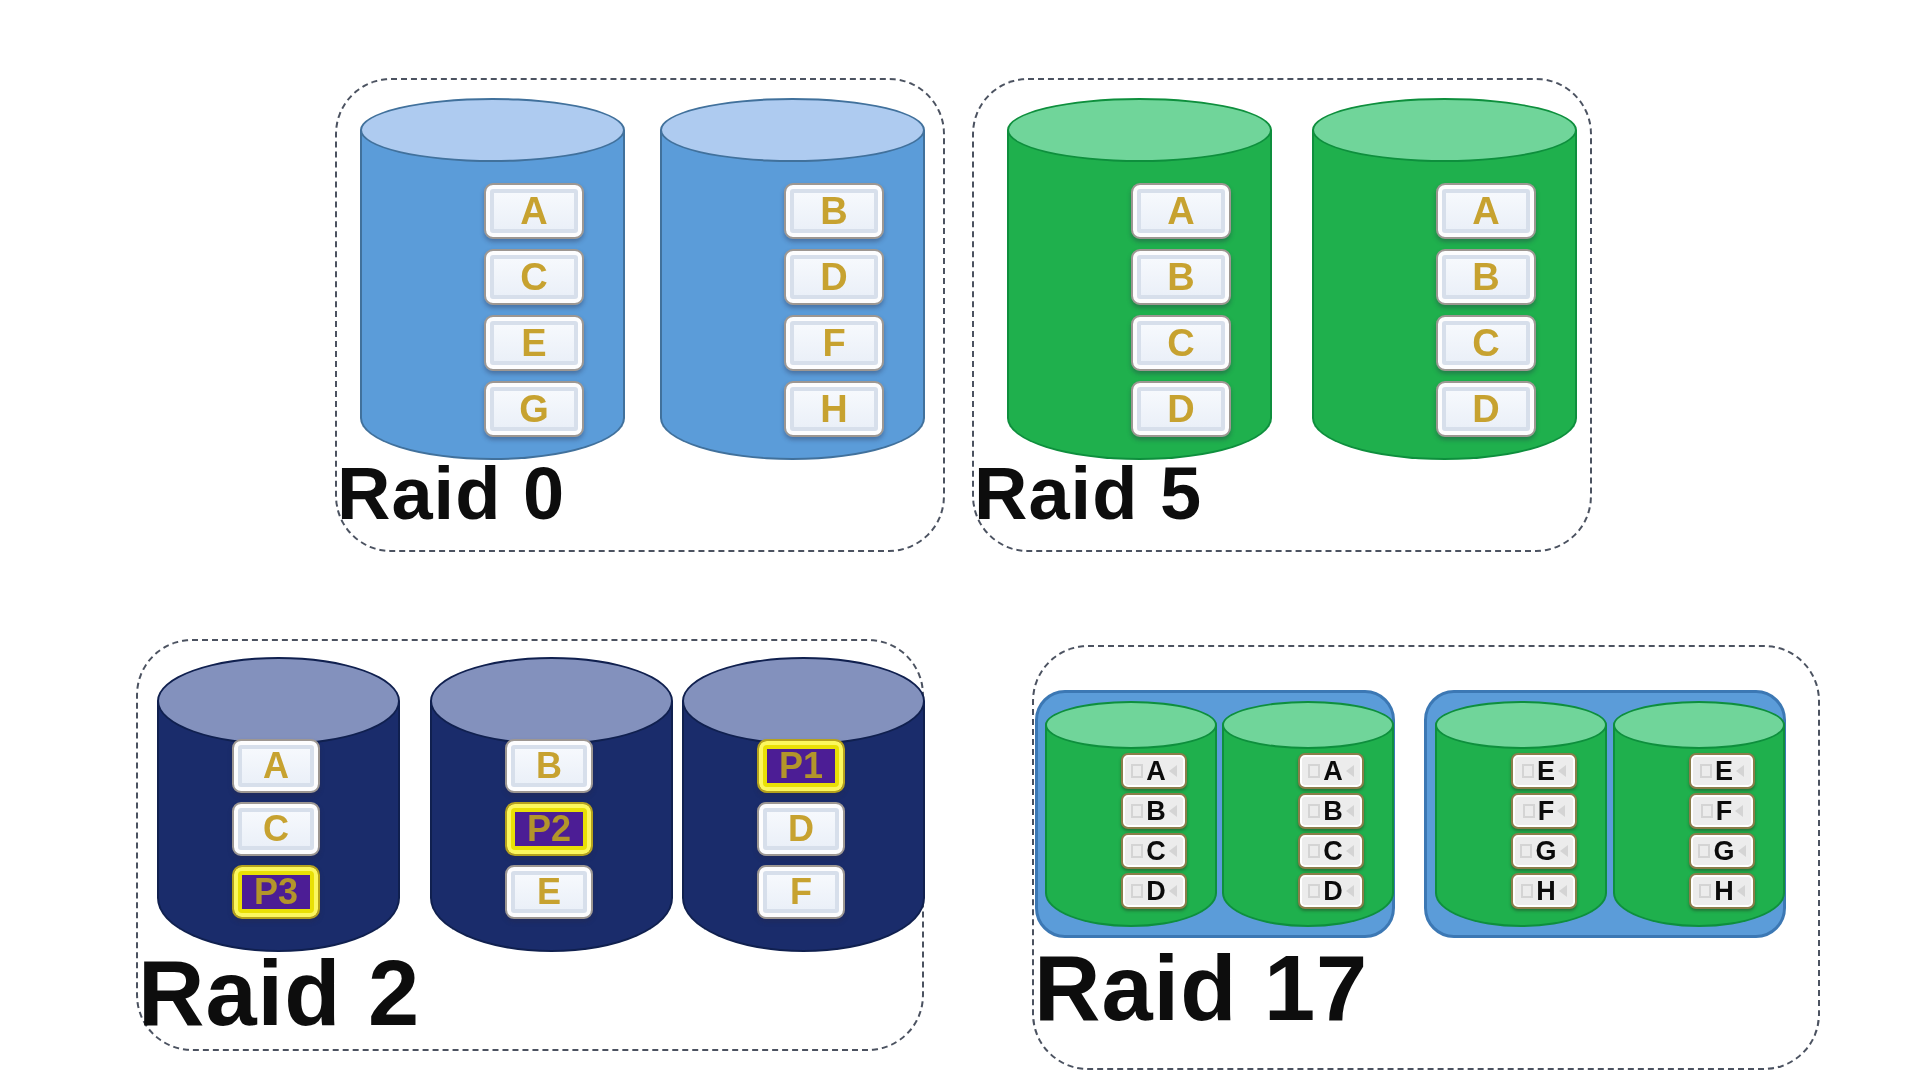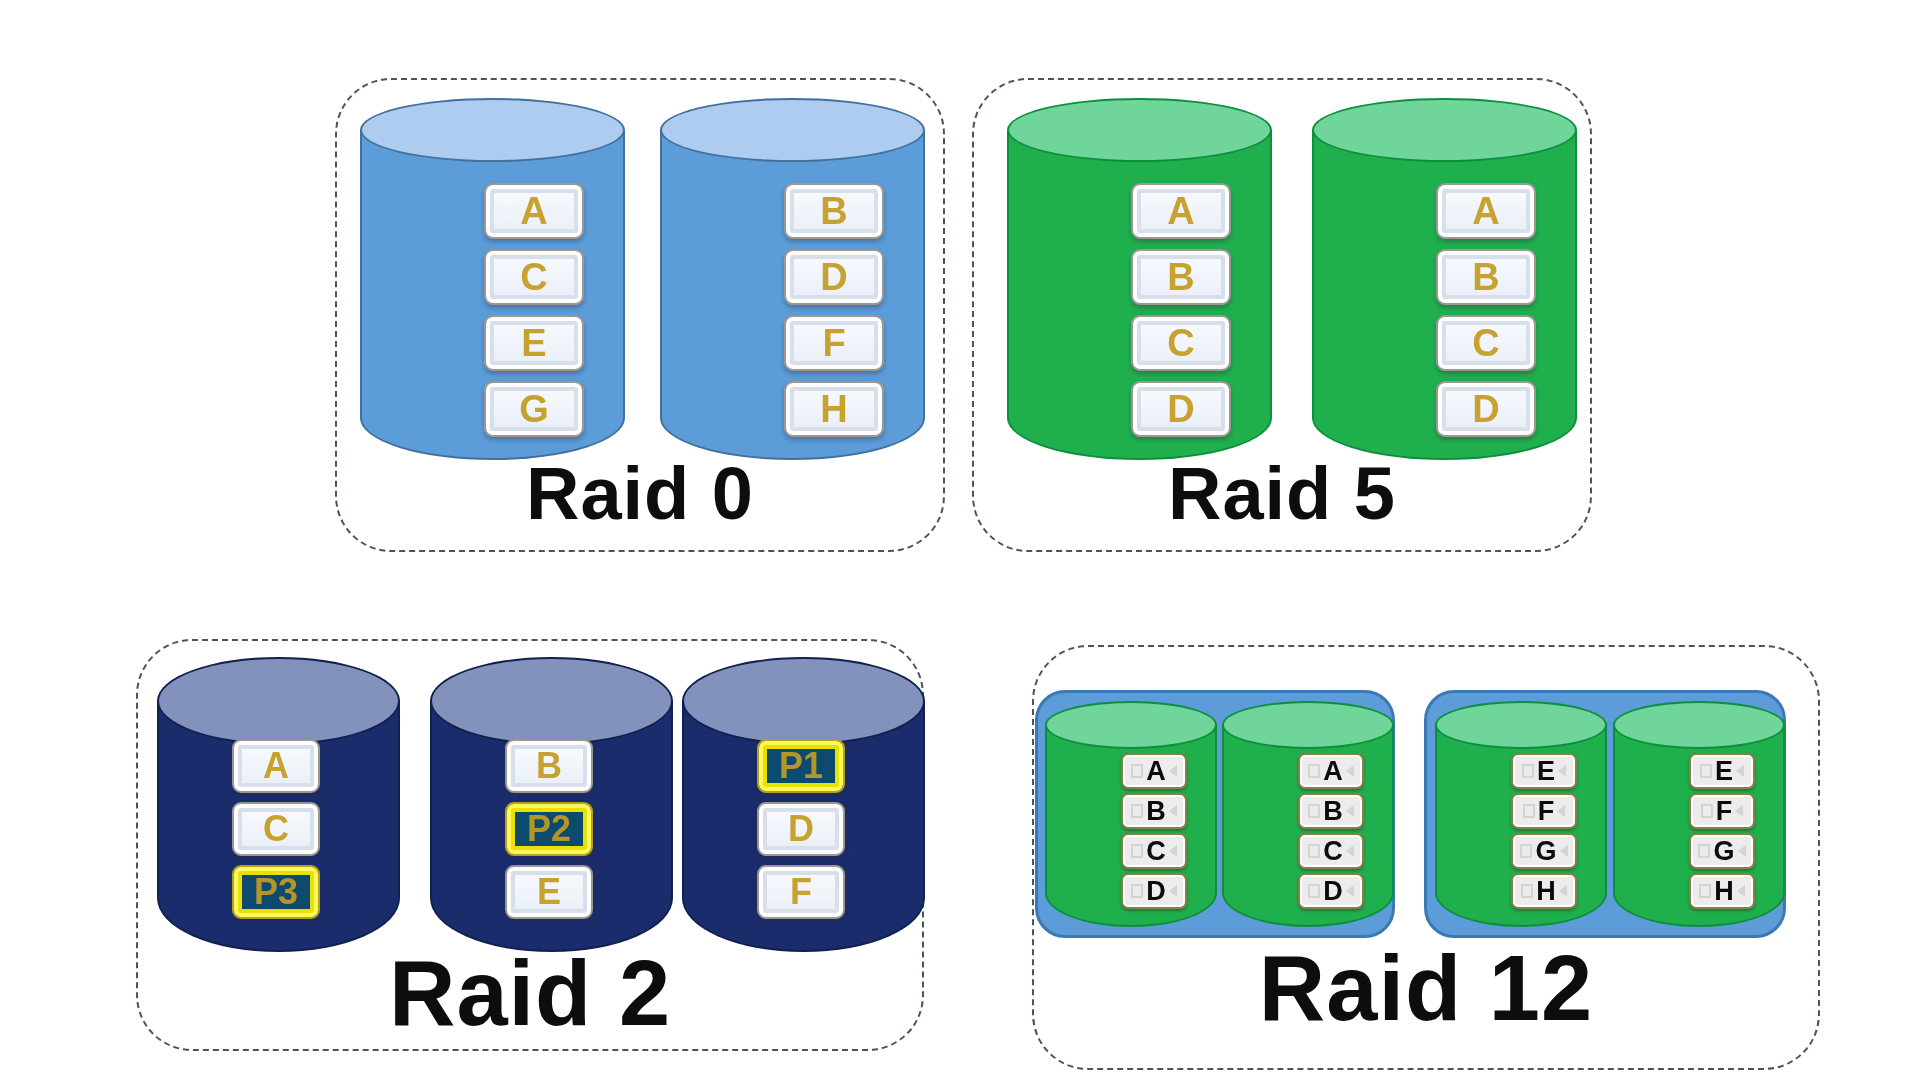--- a/index.html
+++ b/index.html
@@ -7,21 +7,21 @@
     position:relative; width:1920px; height:1080px; background:#ffffff;
     font-family:"Liberation Sans", sans-serif; overflow:hidden;
   }
 
   
   .group {
     position:absolute; border:2px dashed #4b5260; border-radius:56px;
     box-sizing:border-box;
   }
   .glabel {
-    position:absolute; left:0; right:0; text-align:center;
+    position:absolute; left:0; right:0; text-align:left;
     color:#0d0d0d; font-weight:700; line-height:1; letter-spacing:1px;
   }
   .glabel.lg { font-size:74px; }
   .glabel.xl { font-size:92px; }
 
   
   .cyl { position:absolute; }
   .cyl .side {
     position:absolute; left:0; right:0; top:var(--ry); bottom:0;
     background:var(--c-body); border:2px solid var(--c-edge); border-top:none;
@@ -52,25 +52,26 @@
   .blk-lg, .blk-md {
     border:2px solid #9d9792;
     background:linear-gradient(#f9fbfe,#e8eef7);
     box-shadow: inset 0 0 0 4px #fdfdfe, inset 0 0 0 8px #d7dfeb,
                 0 3px 4px rgba(40,40,70,.35);
     color:#c7a230; font-weight:600;
   }
   .blk-lg { width:100px; height:56px; font-size:38px; }
   .blk-md { width:88px;  height:54px; font-size:36px; }
   .blk-md.parity, .blk-lg.parity {
-    background:#0c4a6e;
+    background:#4c1d95;
     border-color:#b5a21c;
     box-shadow: inset 0 0 0 4px #fbf75e, inset 0 0 0 8px #e9e005,
                 0 3px 4px rgba(40,40,70,.35);
     color:#b3952a;
+    border-radius:10px;
   }
   .blk-sm {
     width:66px; height:36px; font-size:27px;
     border:2px solid #8b7d4a; border-radius:7px;
     background:#ececec;
     box-shadow: inset 0 0 0 2px #ffffff, 0 2px 3px rgba(30,50,30,.45);
     color:#0b0b0b; font-weight:700;
   }
   .blk-sm::before {
     content:""; width:8px; height:10px; border:2px solid #d4d4d4; margin-right:3px;
@@ -212,16 +213,16 @@
         <div class="lid"></div>
         <div class="col col-sm" style="left:76px; top:52px;">
           <div class="blk blk-sm">E</div>
           <div class="blk blk-sm">F</div>
           <div class="blk blk-sm">G</div>
           <div class="blk blk-sm">H</div>
         </div>
       </div>
     </div>
 
-    <div class="glabel xl" style="top:295px;">Raid 12</div>
+    <div class="glabel xl" style="top:295px;">Raid 17</div>
   </div>
 
 </div>
 
 </body></html>

